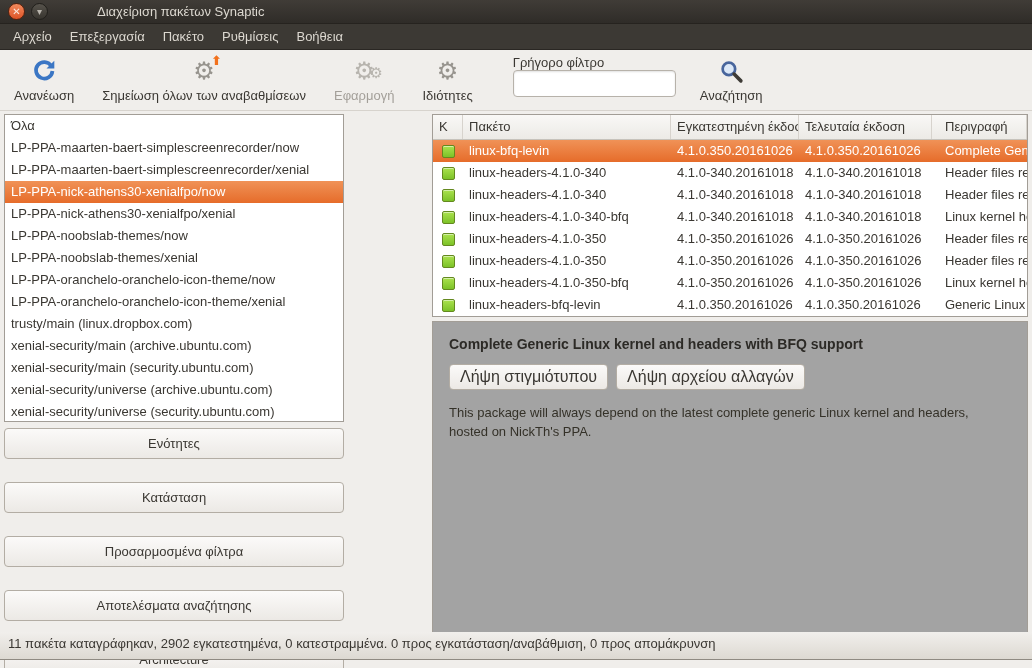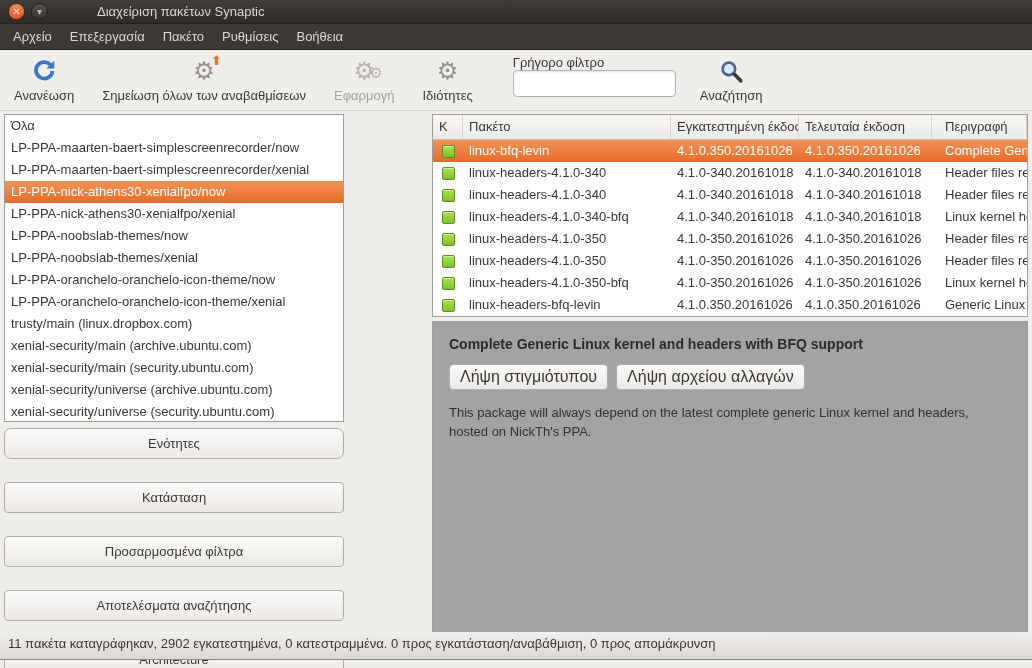--- a/index.html
+++ b/index.html
@@ -45,21 +45,21 @@
 
   
   .left-pane { position:absolute; left:4px; top:114px; width:340px; bottom:28px; }
   .origin-list { height:308px; background:#fff; border:1px solid #a29d96; overflow:hidden; }
   .origin-item { height:22px; line-height:22px; padding:0 6px; white-space:nowrap; overflow:hidden; }
   .origin-item.selected { background:linear-gradient(#f09257,#e66c2a); color:#fff; }
   .cat-buttons { margin-top:6px; display:flex; flex-direction:column; }
   .cat-btn { height:31px; margin-top:23px; width:100%;
     background:linear-gradient(#fbfaf9,#ece9e5); border:1px solid #b3ada4; border-radius:4px;
     font-size:13px; color:#3a3732; font-family:inherit; }
-  .cat-btn:first-child { margin-top:0;border-radius:7px; }
+  .cat-btn:first-child { margin-top:0; }
   .cat-btn.active { background:#d9d5cf; box-shadow:inset 0 1px 3px rgba(0,0,0,.22); border-color:#9b958b; }
 
   
   .right-pane { position:absolute; left:432px; right:4px; top:114px; bottom:28px; }
   .pkg-table { height:203px; background:#fff; border:1px solid #a29d96; overflow:hidden; }
   .pkg-header { display:flex; height:25px; background:linear-gradient(#f9f8f6,#eceae6);
     border-bottom:1px solid #c6c2bb; }
   .hcell { border-right:1px solid #d7d3cd; padding:0 6px; line-height:24px;
     white-space:nowrap; overflow:hidden; }
   .col-k { flex:0 0 30px; }

